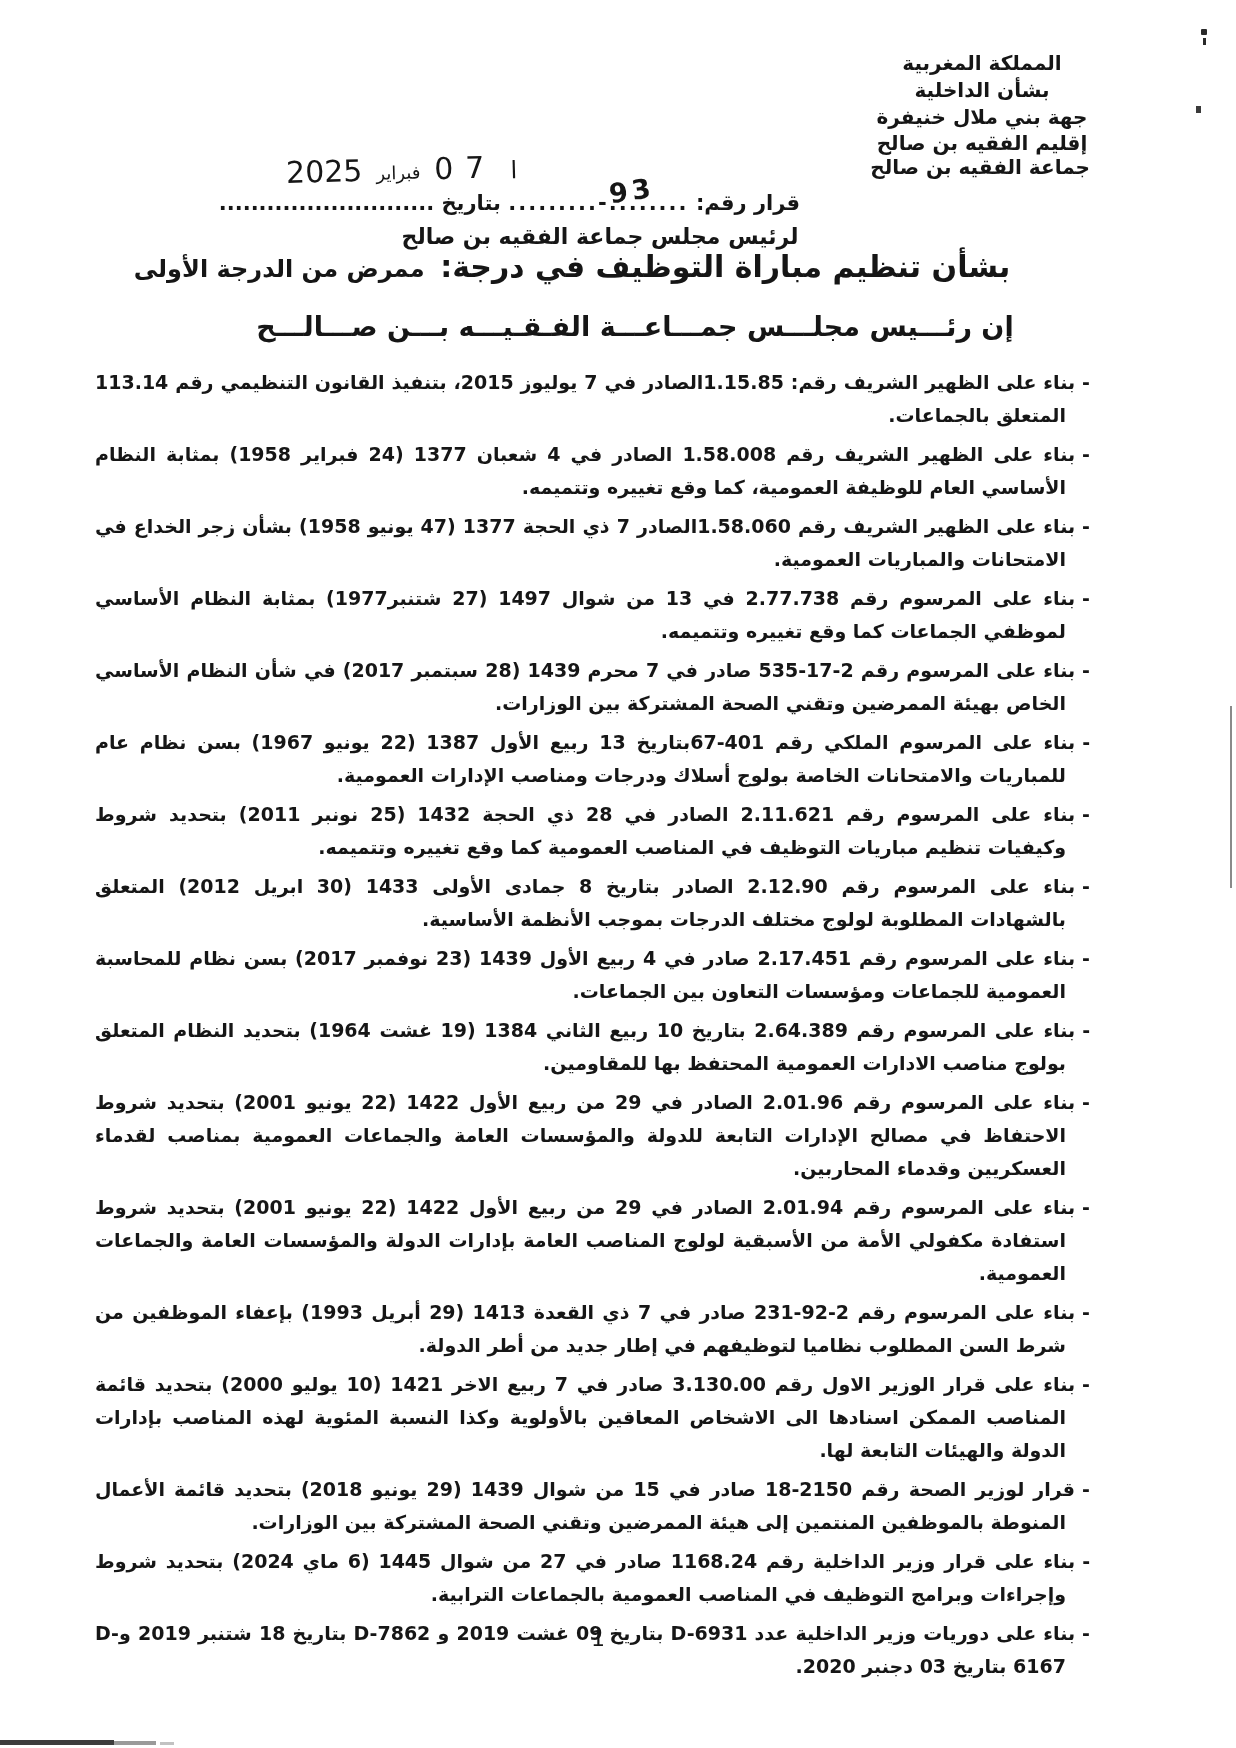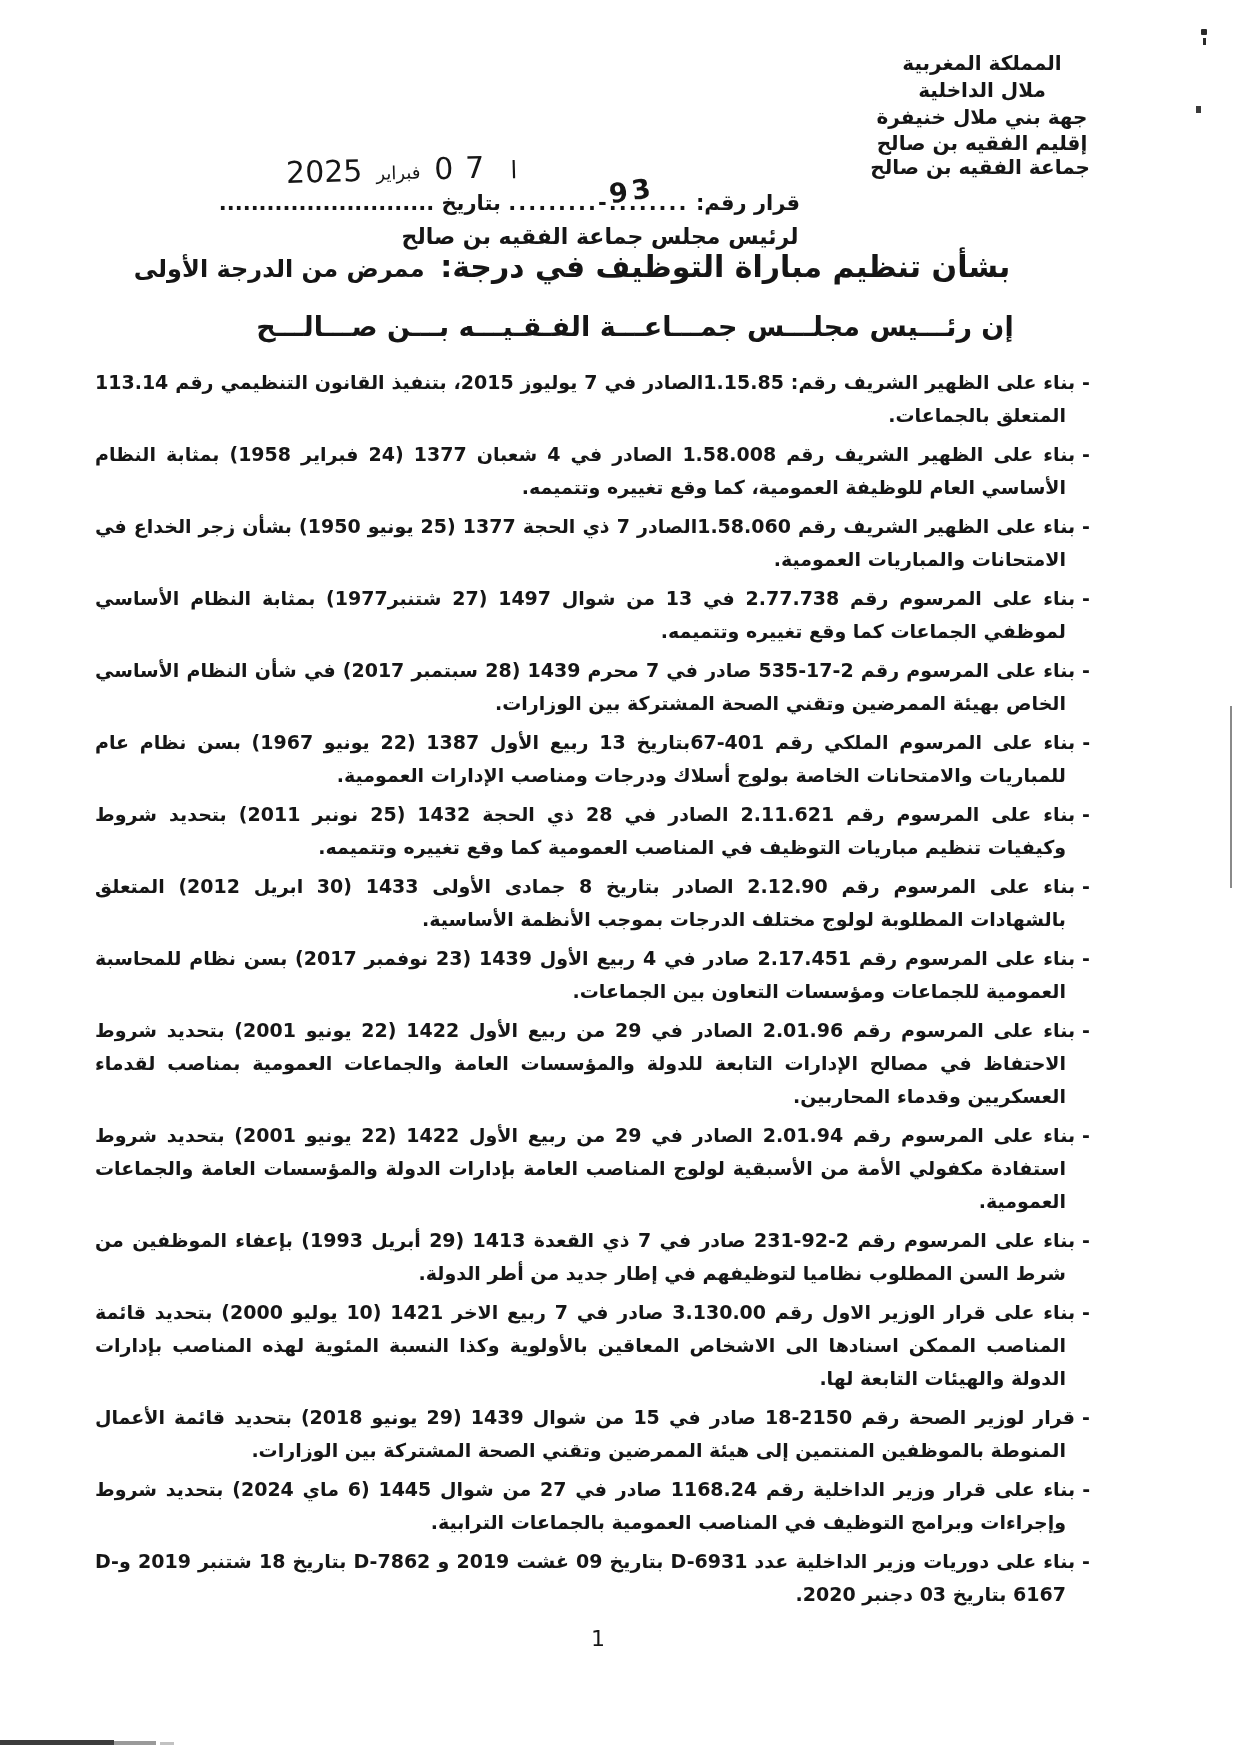--- a/index.html
+++ b/index.html
@@ -56,21 +56,21 @@
   .art-bottom2{position:absolute;left:114px;top:1741px;width:42px;height:4px;background:#9a9a9a;}
   .art-bottom3{position:absolute;left:160px;top:1742px;width:14px;height:3px;background:#c2c2c2;}
 </style>
 </head>
 <body>
 
 <div class="page">
 
   <div class="header-block">
     <div class="hl">المملكة المغربية</div>
-    <div class="hl">ملال الداخلية</div>
+    <div class="hl">بشأن الداخلية</div>
     <div class="hl">جهة بني ملال خنيفرة</div>
     <div class="hl tight">إقليم الفقيه بن صالح</div>
     <div class="hl tight">جماعة الفقيه بن صالح</div>
   </div>
 
   <div class="stamp">
     <span class="stamp-stroke">ا</span>
     <span class="stamp-day">07</span>
     <span class="stamp-month">فبراير</span>
     <span class="stamp-year">2025</span>
@@ -91,27 +91,28 @@
   <div class="subject">
     <span class="subject-prefix">بشأن تنظيم مباراة التوظيف في درجة:</span>
     <span class="subject-grade">ممرض من الدرجة الأولى</span>
   </div>
 
   <div class="preamble">إن رئـــيس مجلـــس جمـــاعـــة الفـقـيـــه بـــن صـــالـــح</div>
 
   <div class="considerations">
     <div class="item"><span class="dash">-</span><span>بناء على الظهير الشريف رقم: 1.15.85الصادر في 7 يوليوز 2015، بتنفيذ القانون التنظيمي رقم 113.14 المتعلق بالجماعات.</span></div>
     <div class="item"><span class="dash">-</span><span>بناء على الظهير الشريف رقم 1.58.008 الصادر في 4 شعبان 1377 (24 فبراير 1958) بمثابة النظام الأساسي العام للوظيفة العمومية، كما وقع تغييره وتتميمه.</span></div>
-    <div class="item"><span class="dash">-</span><span>بناء على الظهير الشريف رقم 1.58.060الصادر 7 ذي الحجة 1377 (25 يونيو 1950) بشأن زجر الخداع في الامتحانات والمباريات العمومية.</span></div>
+    <div class="item"><span class="dash">-</span><span>بناء على الظهير الشريف رقم 1.58.060الصادر 7 ذي الحجة 1377 (47 يونيو 1958) بشأن زجر الخداع في الامتحانات والمباريات العمومية.</span></div>
     <div class="item"><span class="dash">-</span><span>بناء على المرسوم رقم 2.77.738 في 13 من شوال 1497 (27 شتنبر1977) بمثابة النظام الأساسي لموظفي الجماعات كما وقع تغييره وتتميمه.</span></div>
     <div class="item"><span class="dash">-</span><span>بناء على المرسوم رقم 2-17-535 صادر في 7 محرم 1439 (28 سبتمبر 2017) في شأن النظام الأساسي الخاص بهيئة الممرضين وتقني الصحة المشتركة بين الوزارات.</span></div>
     <div class="item"><span class="dash">-</span><span>بناء على المرسوم الملكي رقم 401-67بتاريخ 13 ربيع الأول 1387 (22 يونيو 1967) بسن نظام عام للمباريات والامتحانات الخاصة بولوج أسلاك ودرجات ومناصب الإدارات العمومية.</span></div>
     <div class="item"><span class="dash">-</span><span>بناء على المرسوم رقم 2.11.621 الصادر في 28 ذي الحجة 1432 (25 نونبر 2011) بتحديد شروط وكيفيات تنظيم مباريات التوظيف في المناصب العمومية كما وقع تغييره وتتميمه.</span></div>
     <div class="item"><span class="dash">-</span><span>بناء على المرسوم رقم 2.12.90 الصادر بتاريخ 8 جمادى الأولى 1433 (30 ابريل 2012) المتعلق بالشهادات المطلوبة لولوج مختلف الدرجات بموجب الأنظمة الأساسية.</span></div>
     <div class="item"><span class="dash">-</span><span>بناء على المرسوم رقم 2.17.451 صادر في 4 ربيع الأول 1439 (23 نوفمبر 2017) بسن نظام للمحاسبة العمومية للجماعات ومؤسسات التعاون بين الجماعات.</span></div>
+    <div class="item"><span class="dash">-</span><span>بناء على المرسوم رقم 2.64.389 بتاريخ 10 ربيع الثاني 1384 (19 غشت 1964) بتحديد النظام المتعلق بولوج مناصب الادارات العمومية المحتفظ بها للمقاومين.</span></div>
     <div class="item"><span class="dash">-</span><span>بناء على المرسوم رقم 2.01.96 الصادر في 29 من ربيع الأول 1422 (22 يونيو 2001) بتحديد شروط الاحتفاظ في مصالح الإدارات التابعة للدولة والمؤسسات العامة والجماعات العمومية بمناصب لقدماء العسكريين وقدماء المحاربين.</span></div>
     <div class="item"><span class="dash">-</span><span>بناء على المرسوم رقم 2.01.94 الصادر في 29 من ربيع الأول 1422 (22 يونيو 2001) بتحديد شروط استفادة مكفولي الأمة من الأسبقية لولوج المناصب العامة بإدارات الدولة والمؤسسات العامة والجماعات العمومية.</span></div>
     <div class="item"><span class="dash">-</span><span>بناء على المرسوم رقم 2-92-231 صادر في 7 ذي القعدة 1413 (29 أبريل 1993) بإعفاء الموظفين من شرط السن المطلوب نظاميا لتوظيفهم في إطار جديد من أطر الدولة.</span></div>
     <div class="item"><span class="dash">-</span><span>بناء على قرار الوزير الاول رقم 3.130.00 صادر في 7 ربيع الاخر 1421 (10 يوليو 2000) بتحديد قائمة المناصب الممكن اسنادها الى الاشخاص المعاقين بالأولوية وكذا النسبة المئوية لهذه المناصب بإدارات الدولة والهيئات التابعة لها.</span></div>
     <div class="item"><span class="dash">-</span><span>قرار لوزير الصحة رقم 2150-18 صادر في 15 من شوال 1439 (29 يونيو 2018) بتحديد قائمة الأعمال المنوطة بالموظفين المنتمين إلى هيئة الممرضين وتقني الصحة المشتركة بين الوزارات.</span></div>
     <div class="item"><span class="dash">-</span><span>بناء على قرار وزير الداخلية رقم 1168.24 صادر في 27 من شوال 1445 (6 ماي 2024) بتحديد شروط وإجراءات وبرامج التوظيف في المناصب العمومية بالجماعات الترابية.</span></div>
     <div class="item"><span class="dash">-</span><span>بناء على دوريات وزير الداخلية عدد D-6931 بتاريخ 09 غشت 2019 و D-7862 بتاريخ 18 شتنبر 2019 وD-6167 بتاريخ 03 دجنبر 2020.</span></div>
   </div>
 
   <div class="page-number">1</div>

